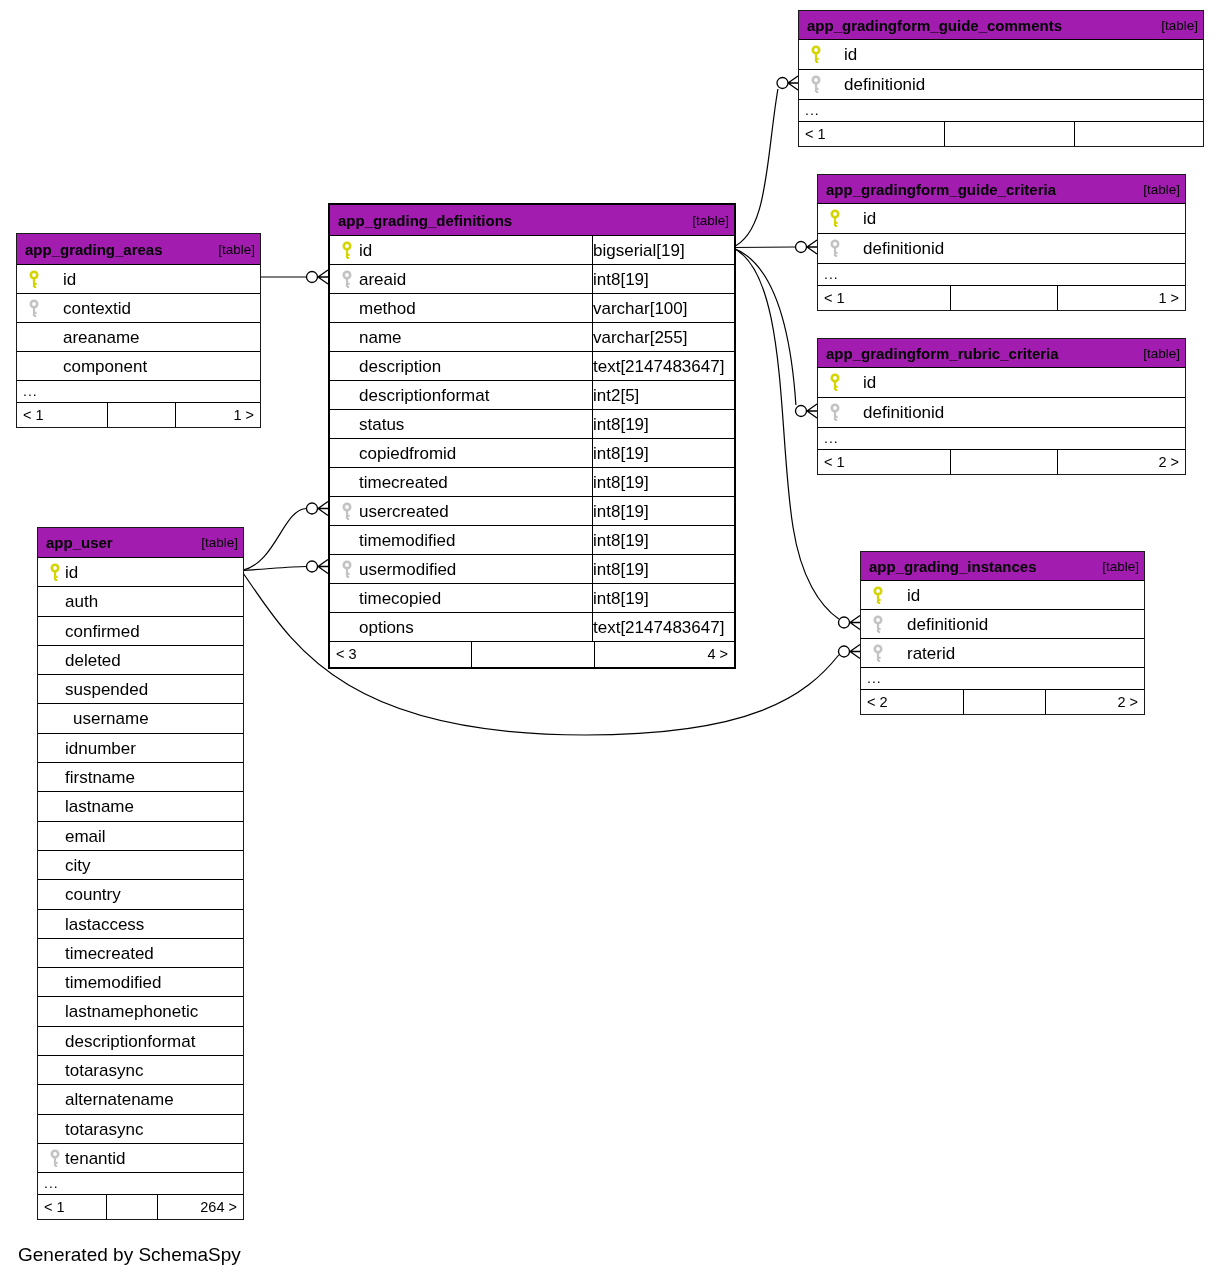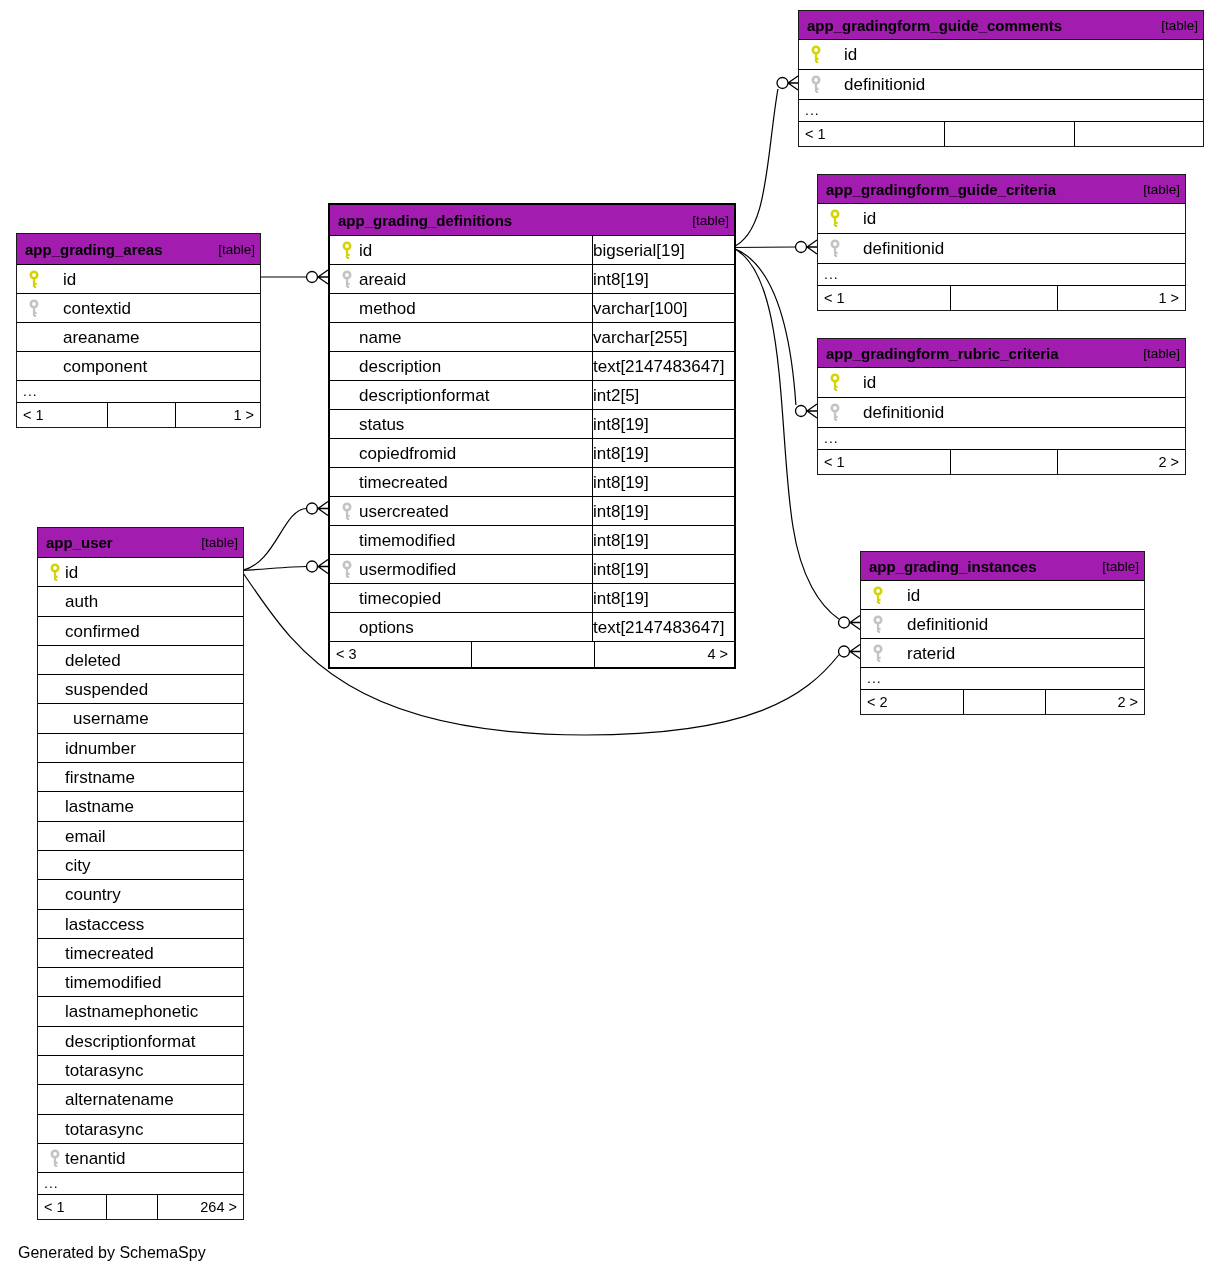--- a/index.html
+++ b/index.html
@@ -12,21 +12,21 @@
   .ttag{font-size:13.5px;padding-right:5px;white-space:nowrap;}
   .trow{position:relative;border-top:1px solid #000;box-sizing:border-box;font-size:17px;white-space:nowrap;}
   .keyslot{position:absolute;left:11px;width:12px;height:20px;}
   .cname{display:inline-block;}
   .ctype{position:absolute;top:0;bottom:0;right:0;border-left:1px solid #000;padding-left:0;box-sizing:border-box;}
   .tdots{border-top:1px solid #000;box-sizing:border-box;height:22px;line-height:20px;font-size:14px;padding-left:6px;letter-spacing:1px;}
   .tfoot{display:flex;border-top:1px solid #000;box-sizing:border-box;font-size:14.5px;}
   .fcell{box-sizing:border-box;padding-left:6px;overflow:hidden;white-space:nowrap;}
   .fcell.mid,.fcell.right{border-left:1px solid #000;}
   .fcell.right{text-align:right;padding-right:6px;padding-left:0;}
-  #generator-note{position:absolute;left:18px;top:1244px;font-size:16px;}
+  #generator-note{position:absolute;left:18px;top:1244px;font-size:19px;}
 </style>
 </head>
 <body>
 
 <svg id="rel-layer" width="1219" height="1275" viewBox="0 0 1219 1275" xmlns="http://www.w3.org/2000/svg">
   <g stroke="#000" fill="none" stroke-width="1.2">
     <g>
       <path d="M259,277 L306.5,277"></path>
       <circle cx="312" cy="277" r="5.5" fill="#fff" stroke-width="1.3"></circle>
       <path d="M318,277 L328,270 M318,277 L328,277 M318,277 L328,284" stroke-width="1.3"></path>

